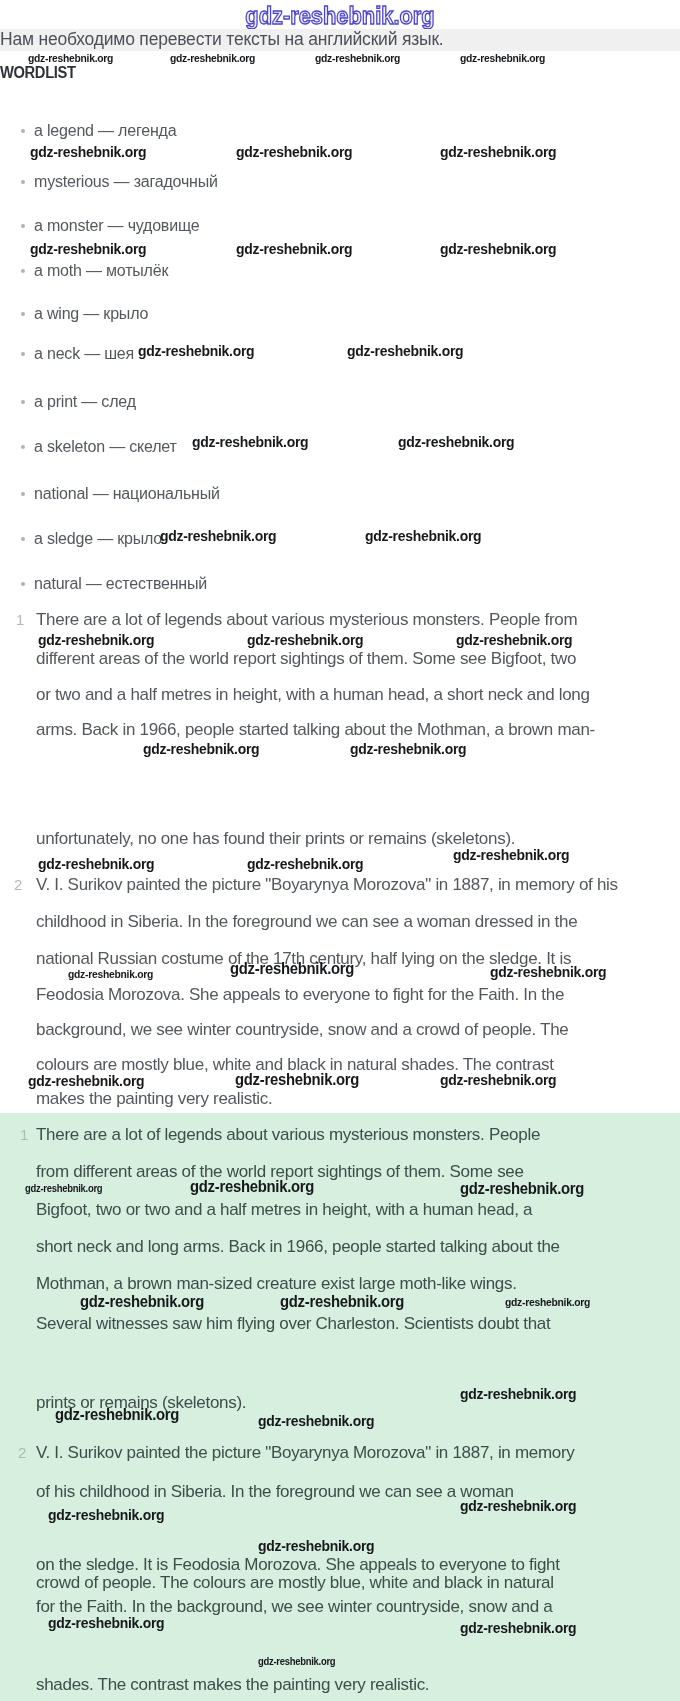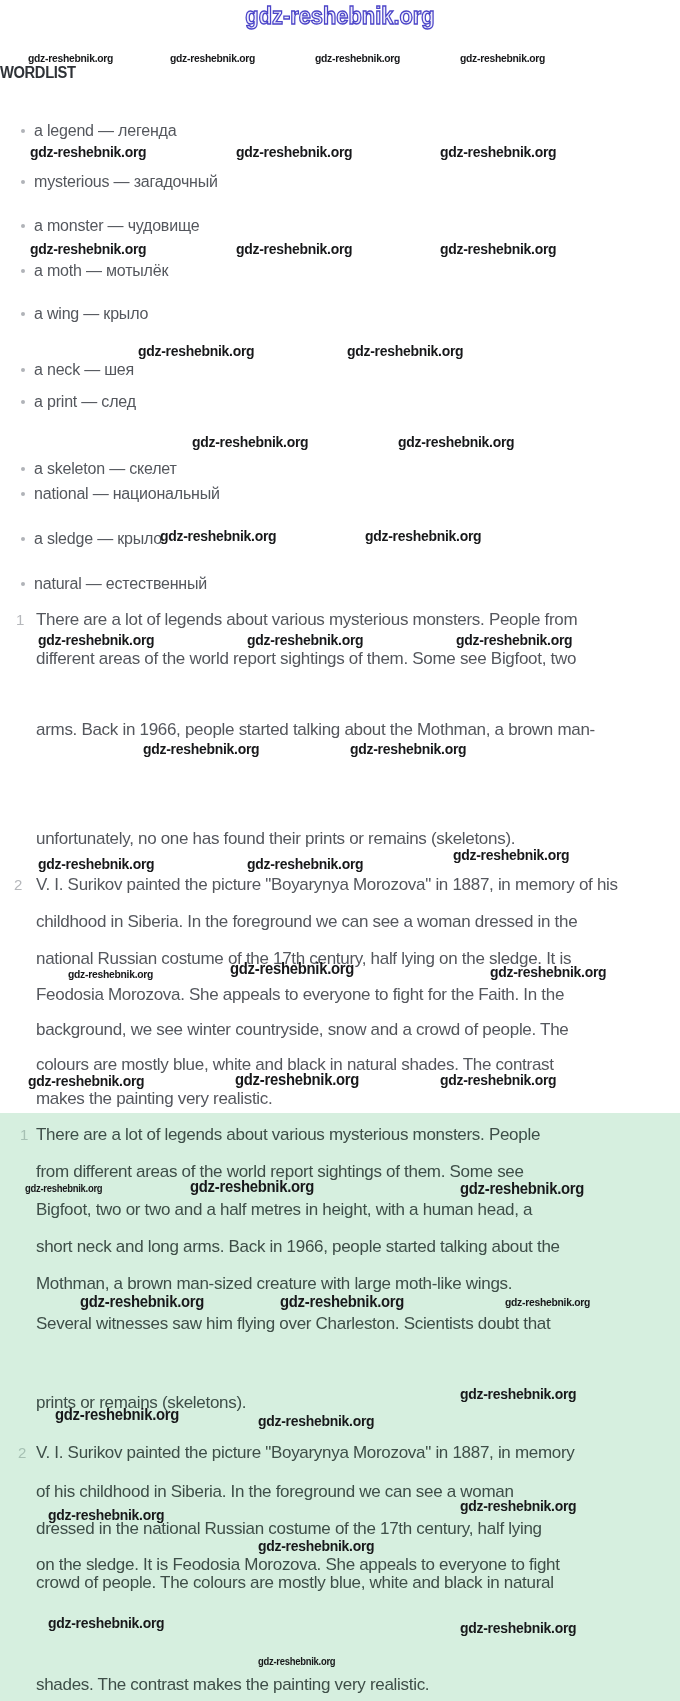--- a/index.html
+++ b/index.html
@@ -41,56 +41,58 @@
   .green-bg{position:absolute;left:0;top:1113px;width:680px;height:588px;background:#d6efdf;}
   .ans{color:#3e4e48;}
   .gnum{color:#a6c0b3;}
 </style>
 </head>
 <body>
 
 <div class="page">
 
   <div class="wm-outline">gdz-reshebnik.org</div>
+  <div class="task-heading">Нам необходимо перевести тексты на английский язык.</div>
   <span class="wm s11" style="left:28px;top:52px">gdz-reshebnik.org</span>
   <span class="wm s11" style="left:170px;top:52px">gdz-reshebnik.org</span>
   <span class="wm s11" style="left:315px;top:52px">gdz-reshebnik.org</span>
   <span class="wm s11" style="left:460px;top:52px">gdz-reshebnik.org</span>
   <div class="wordlist-title">WORDLIST</div>
 
   <div class="wl" style="top:122px"><span class="dot"></span><span>a legend — легенда</span></div>
   <span class="wm s15" style="left:30px;top:143px">gdz-reshebnik.org</span>
   <span class="wm s15" style="left:236px;top:143px">gdz-reshebnik.org</span>
   <span class="wm s15" style="left:440px;top:143px">gdz-reshebnik.org</span>
   <div class="wl" style="top:173px"><span class="dot"></span><span>mysterious — загадочный</span></div>
   <div class="wl" style="top:217px"><span class="dot"></span><span>a monster — чудовище</span></div>
   <span class="wm s15" style="left:30px;top:240px">gdz-reshebnik.org</span>
   <span class="wm s15" style="left:236px;top:240px">gdz-reshebnik.org</span>
   <span class="wm s15" style="left:440px;top:240px">gdz-reshebnik.org</span>
   <div class="wl" style="top:262px"><span class="dot"></span><span>a moth — мотылёк</span></div>
   <div class="wl" style="top:305px"><span class="dot"></span><span>a wing — крыло</span></div>
-  <div class="wl" style="top:361px"><span class="dot"></span><span>a neck — шея</span></div>
+  <div class="wl" style="top:345px"><span class="dot"></span><span>a neck — шея</span></div>
   <span class="wm s15" style="left:138px;top:342px">gdz-reshebnik.org</span>
   <span class="wm s15" style="left:347px;top:342px">gdz-reshebnik.org</span>
   <div class="wl" style="top:393px"><span class="dot"></span><span>a print — след</span></div>
-  <div class="wl" style="top:460px"><span class="dot"></span><span>a skeleton — скелет</span></div>
+  <div class="wl" style="top:438px"><span class="dot"></span><span>a skeleton — скелет</span></div>
   <span class="wm s15" style="left:192px;top:433px">gdz-reshebnik.org</span>
   <span class="wm s15" style="left:398px;top:433px">gdz-reshebnik.org</span>
   <div class="wl" style="top:485px"><span class="dot"></span><span>national — национальный</span></div>
   <div class="wl" style="top:530px"><span class="dot"></span><span>a sledge — крыло</span></div>
   <span class="wm s15" style="left:160px;top:527px">gdz-reshebnik.org</span>
   <span class="wm s15" style="left:365px;top:527px">gdz-reshebnik.org</span>
   <div class="wl" style="top:575px"><span class="dot"></span><span>natural — естественный</span></div>
 
   <div class="num" style="left:16px;top:611px">1</div>
   <div class="line" style="top:610px">There are a lot of legends about various mysterious monsters. People from</div>
   <span class="wm s15" style="left:38px;top:631px">gdz-reshebnik.org</span>
   <span class="wm s15" style="left:247px;top:631px">gdz-reshebnik.org</span>
   <span class="wm s15" style="left:456px;top:631px">gdz-reshebnik.org</span>
   <div class="line" style="top:649px">different areas of the world report sightings of them. Some see Bigfoot, two</div>
+  <div class="line" style="top:685px">or two and a half metres in height, with a human head, a short neck and long</div>
   <div class="line" style="top:720px">arms. Back in 1966, people started talking about the Mothman, a brown man-</div>
   <span class="wm s15" style="left:143px;top:740px">gdz-reshebnik.org</span>
   <span class="wm s15" style="left:350px;top:740px">gdz-reshebnik.org</span>
   <div class="line" style="top:829px">unfortunately, no one has found their prints or remains (skeletons).</div>
 
   <span class="wm s15" style="left:453px;top:846px">gdz-reshebnik.org</span>
   <span class="wm s15" style="left:38px;top:855px">gdz-reshebnik.org</span>
   <span class="wm s15" style="left:247px;top:855px">gdz-reshebnik.org</span>
 
   <div class="num" style="left:14px;top:876px">2</div>
@@ -111,37 +113,37 @@
   <div class="green-bg"></div>
 
   <div class="num gnum" style="left:20px;top:1126px">1</div>
   <div class="line ans" style="top:1125px">There are a lot of legends about various mysterious monsters. People</div>
   <div class="line ans" style="top:1162px">from different areas of the world report sightings of them. Some see</div>
   <span class="wm s10" style="left:25px;top:1182px">gdz-reshebnik.org</span>
   <span class="wm s16" style="left:190px;top:1177px">gdz-reshebnik.org</span>
   <span class="wm s16" style="left:460px;top:1179px">gdz-reshebnik.org</span>
   <div class="line ans" style="top:1200px">Bigfoot, two or two and a half metres in height, with a human head, a</div>
   <div class="line ans" style="top:1237px">short neck and long arms. Back in 1966, people started talking about the</div>
-  <div class="line ans" style="top:1274px">Mothman, a brown man-sized creature with large moth-like wings.</div>
+  <div class="line ans" style="top:1274px">Mothman, a brown man-sized creature exist large moth-like wings.</div>
   <span class="wm s16" style="left:80px;top:1292px">gdz-reshebnik.org</span>
   <span class="wm s16" style="left:280px;top:1292px">gdz-reshebnik.org</span>
   <span class="wm s11" style="left:505px;top:1296px">gdz-reshebnik.org</span>
   <div class="line ans" style="top:1314px">Several witnesses saw him flying over Charleston. Scientists doubt that</div>
   <span class="wm s15" style="left:460px;top:1385px">gdz-reshebnik.org</span>
   <div class="line ans" style="top:1393px">prints or remains (skeletons).</div>
   <span class="wm s16" style="left:55px;top:1405px">gdz-reshebnik.org</span>
   <span class="wm s15" style="left:258px;top:1412px">gdz-reshebnik.org</span>
 
   <div class="num gnum" style="left:18px;top:1444px">2</div>
   <div class="line ans" style="top:1443px">V. I. Surikov painted the picture "Boyarynya Morozova" in 1887, in memory</div>
   <div class="line ans" style="top:1482px">of his childhood in Siberia. In the foreground we can see a woman</div>
   <span class="wm s15" style="left:460px;top:1497px">gdz-reshebnik.org</span>
   <span class="wm s15" style="left:48px;top:1506px">gdz-reshebnik.org</span>
-  <div class="line ans" style="top:1519px">dressed in the national Russian costume of the 17th century, half lying</div>
   <span class="wm s15" style="left:258px;top:1537px">gdz-reshebnik.org</span>
   <div class="line ans" style="top:1555px">on the sledge. It is Feodosia Morozova. She appeals to everyone to fight</div>
+  <div class="line ans" style="top:1597px">for the Faith. In the background, we see winter countryside, snow and a</div>
   <span class="wm s15" style="left:48px;top:1614px">gdz-reshebnik.org</span>
   <span class="wm s15" style="left:460px;top:1619px">gdz-reshebnik.org</span>
   <div class="line ans" style="top:1573px">crowd of people. The colours are mostly blue, white and black in natural</div>
   <span class="wm s10" style="left:258px;top:1655px">gdz-reshebnik.org</span>
   <div class="line ans" style="top:1675px">shades. The contrast makes the painting very realistic.</div>
 
 </div>
 
 </body></html>

